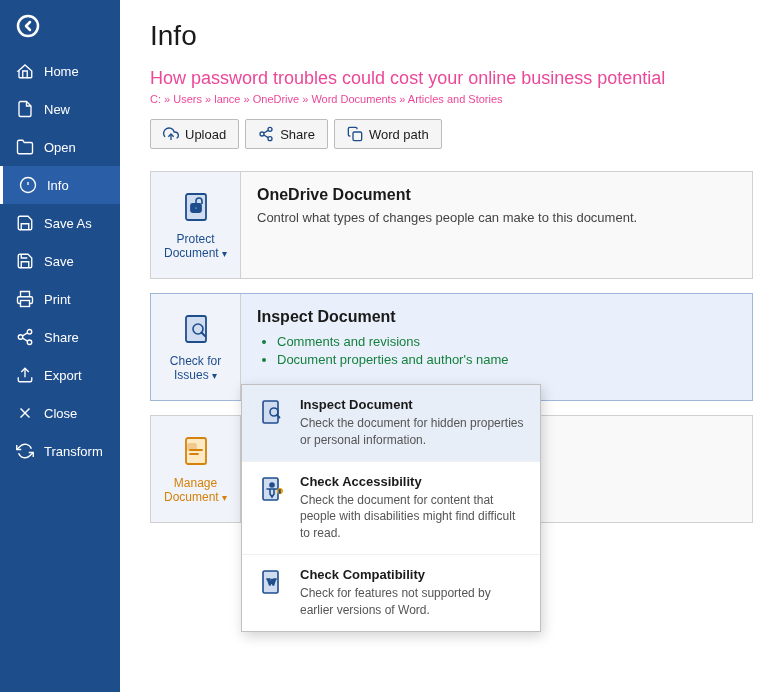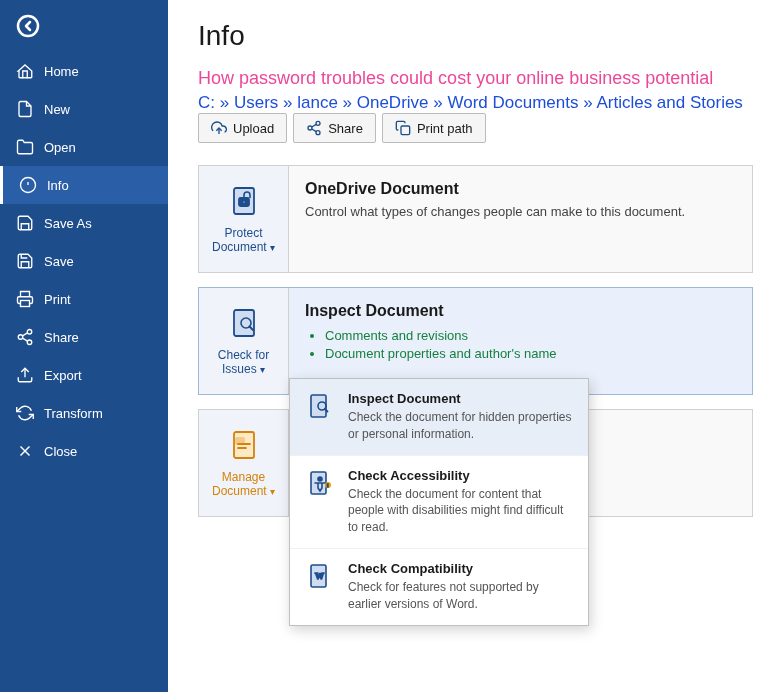--- a/index.html
+++ b/index.html
@@ -1,20 +1,20 @@
 <!DOCTYPE html>
 <html><head>
   <meta charset="utf-8">
   <style>
     * { box-sizing: border-box; margin: 0; padding: 0; }
     body { font-family: 'Segoe UI', Arial, sans-serif; display: flex; height: 692px; width: 783px; overflow: hidden; background: #fff; }
 
     
     .sidebar {
-      width: 168px;
+      width: 120px;
       background: #1e4d8c;
       color: #fff;
       display: flex;
       flex-direction: column;
       flex-shrink: 0;
       height: 100%;
     }
     .sidebar-back {
       padding: 14px 16px;
       cursor: pointer;
@@ -52,22 +52,23 @@
     .doc-title {
       font-size: 18px;
       color: #ec4899;
       font-weight: 400;
       margin-bottom: 4px;
       white-space: nowrap;
       overflow: hidden;
       text-overflow: ellipsis;
     }
     .breadcrumb {
-      font-size: 17px;
-      color: #1d4ed8;
+      font-size: 11px;
+      color: #ec4899;
+      margin-bottom: 14px;
     }
     .toolbar {
       display: flex;
       gap: 6px;
       margin-bottom: 22px;
     }
     .toolbar-btn {
       display: flex;
       align-items: center;
       gap: 6px;
@@ -249,33 +250,33 @@
     <svg viewBox="0 0 24 24" fill="none" stroke="#fff" stroke-width="1.8">
       <path d="M21 15v4a2 2 0 01-2 2H5a2 2 0 01-2-2v-4"></path>
       <polyline points="17 8 12 3 7 8"></polyline>
       <line x1="12" y1="3" x2="12" y2="15"></line>
     </svg>
     <span class="sidebar-label">Export</span>
   </div>
 
   <div class="sidebar-nav-item">
     <svg viewBox="0 0 24 24" fill="none" stroke="#fff" stroke-width="1.8">
+      <line x1="18" y1="6" x2="6" y2="18"></line>
+      <line x1="6" y1="6" x2="18" y2="18"></line>
+    </svg>
+    <span class="sidebar-label">Close</span>
+  </div>
+
+  <div class="sidebar-nav-item">
+    <svg viewBox="0 0 24 24" fill="none" stroke="#fff" stroke-width="1.8">
       <polyline points="1 4 1 10 7 10"></polyline>
       <polyline points="23 20 23 14 17 14"></polyline>
       <path d="M20.49 9A9 9 0 005.64 5.64L1 10m22 4l-4.64 4.36A9 9 0 013.51 15"></path>
     </svg>
     <span class="sidebar-label">Transform</span>
-  </div>
-
-  <div class="sidebar-nav-item">
-    <svg viewBox="0 0 24 24" fill="none" stroke="#fff" stroke-width="1.8">
-      <line x1="18" y1="6" x2="6" y2="18"></line>
-      <line x1="6" y1="6" x2="18" y2="18"></line>
-    </svg>
-    <span class="sidebar-label">Close</span>
   </div>
 </div>
 
 <div class="main">
   <h1 class="page-title">Info</h1>
 
   <div class="doc-title">How password troubles could cost your online business potential</div>
   <div class="breadcrumb">C:  »  Users  »  lance  »  OneDrive  »  Word Documents  »  Articles and Stories</div>
 
   <div class="toolbar">
@@ -295,21 +296,21 @@
         <line x1="8.59" y1="13.51" x2="15.42" y2="17.49"></line>
         <line x1="15.41" y1="6.51" x2="8.59" y2="10.49"></line>
       </svg>
       <span>Share</span>
     </button>
     <button class="toolbar-btn">
       <svg viewBox="0 0 24 24" fill="none" stroke="#1e4d8c" stroke-width="2">
         <rect x="9" y="9" width="13" height="13" rx="2" ry="2"></rect>
         <path d="M5 15H4a2 2 0 01-2-2V4a2 2 0 012-2h9a2 2 0 012 2v1"></path>
       </svg>
-      <span>Print path</span>
+      <span>Word path</span>
     </button>
   </div>
 
   <div class="info-card">
     <div class="card-icon-area">
       <svg viewBox="0 0 36 36" fill="none" stroke="#1e4d8c" stroke-width="1.8">
         <rect x="8" y="4" width="20" height="26" rx="2" fill="#d0dcf0" stroke="#1e4d8c"></rect>
         <path d="M18 14v-3a3 3 0 016 0v3" stroke="#1e4d8c" stroke-width="1.6"></path>
         <rect x="13" y="14" width="10" height="8" rx="1.5" fill="#1e4d8c"></rect>
         <circle cx="18" cy="18" r="1.5" fill="#fff"></circle>

